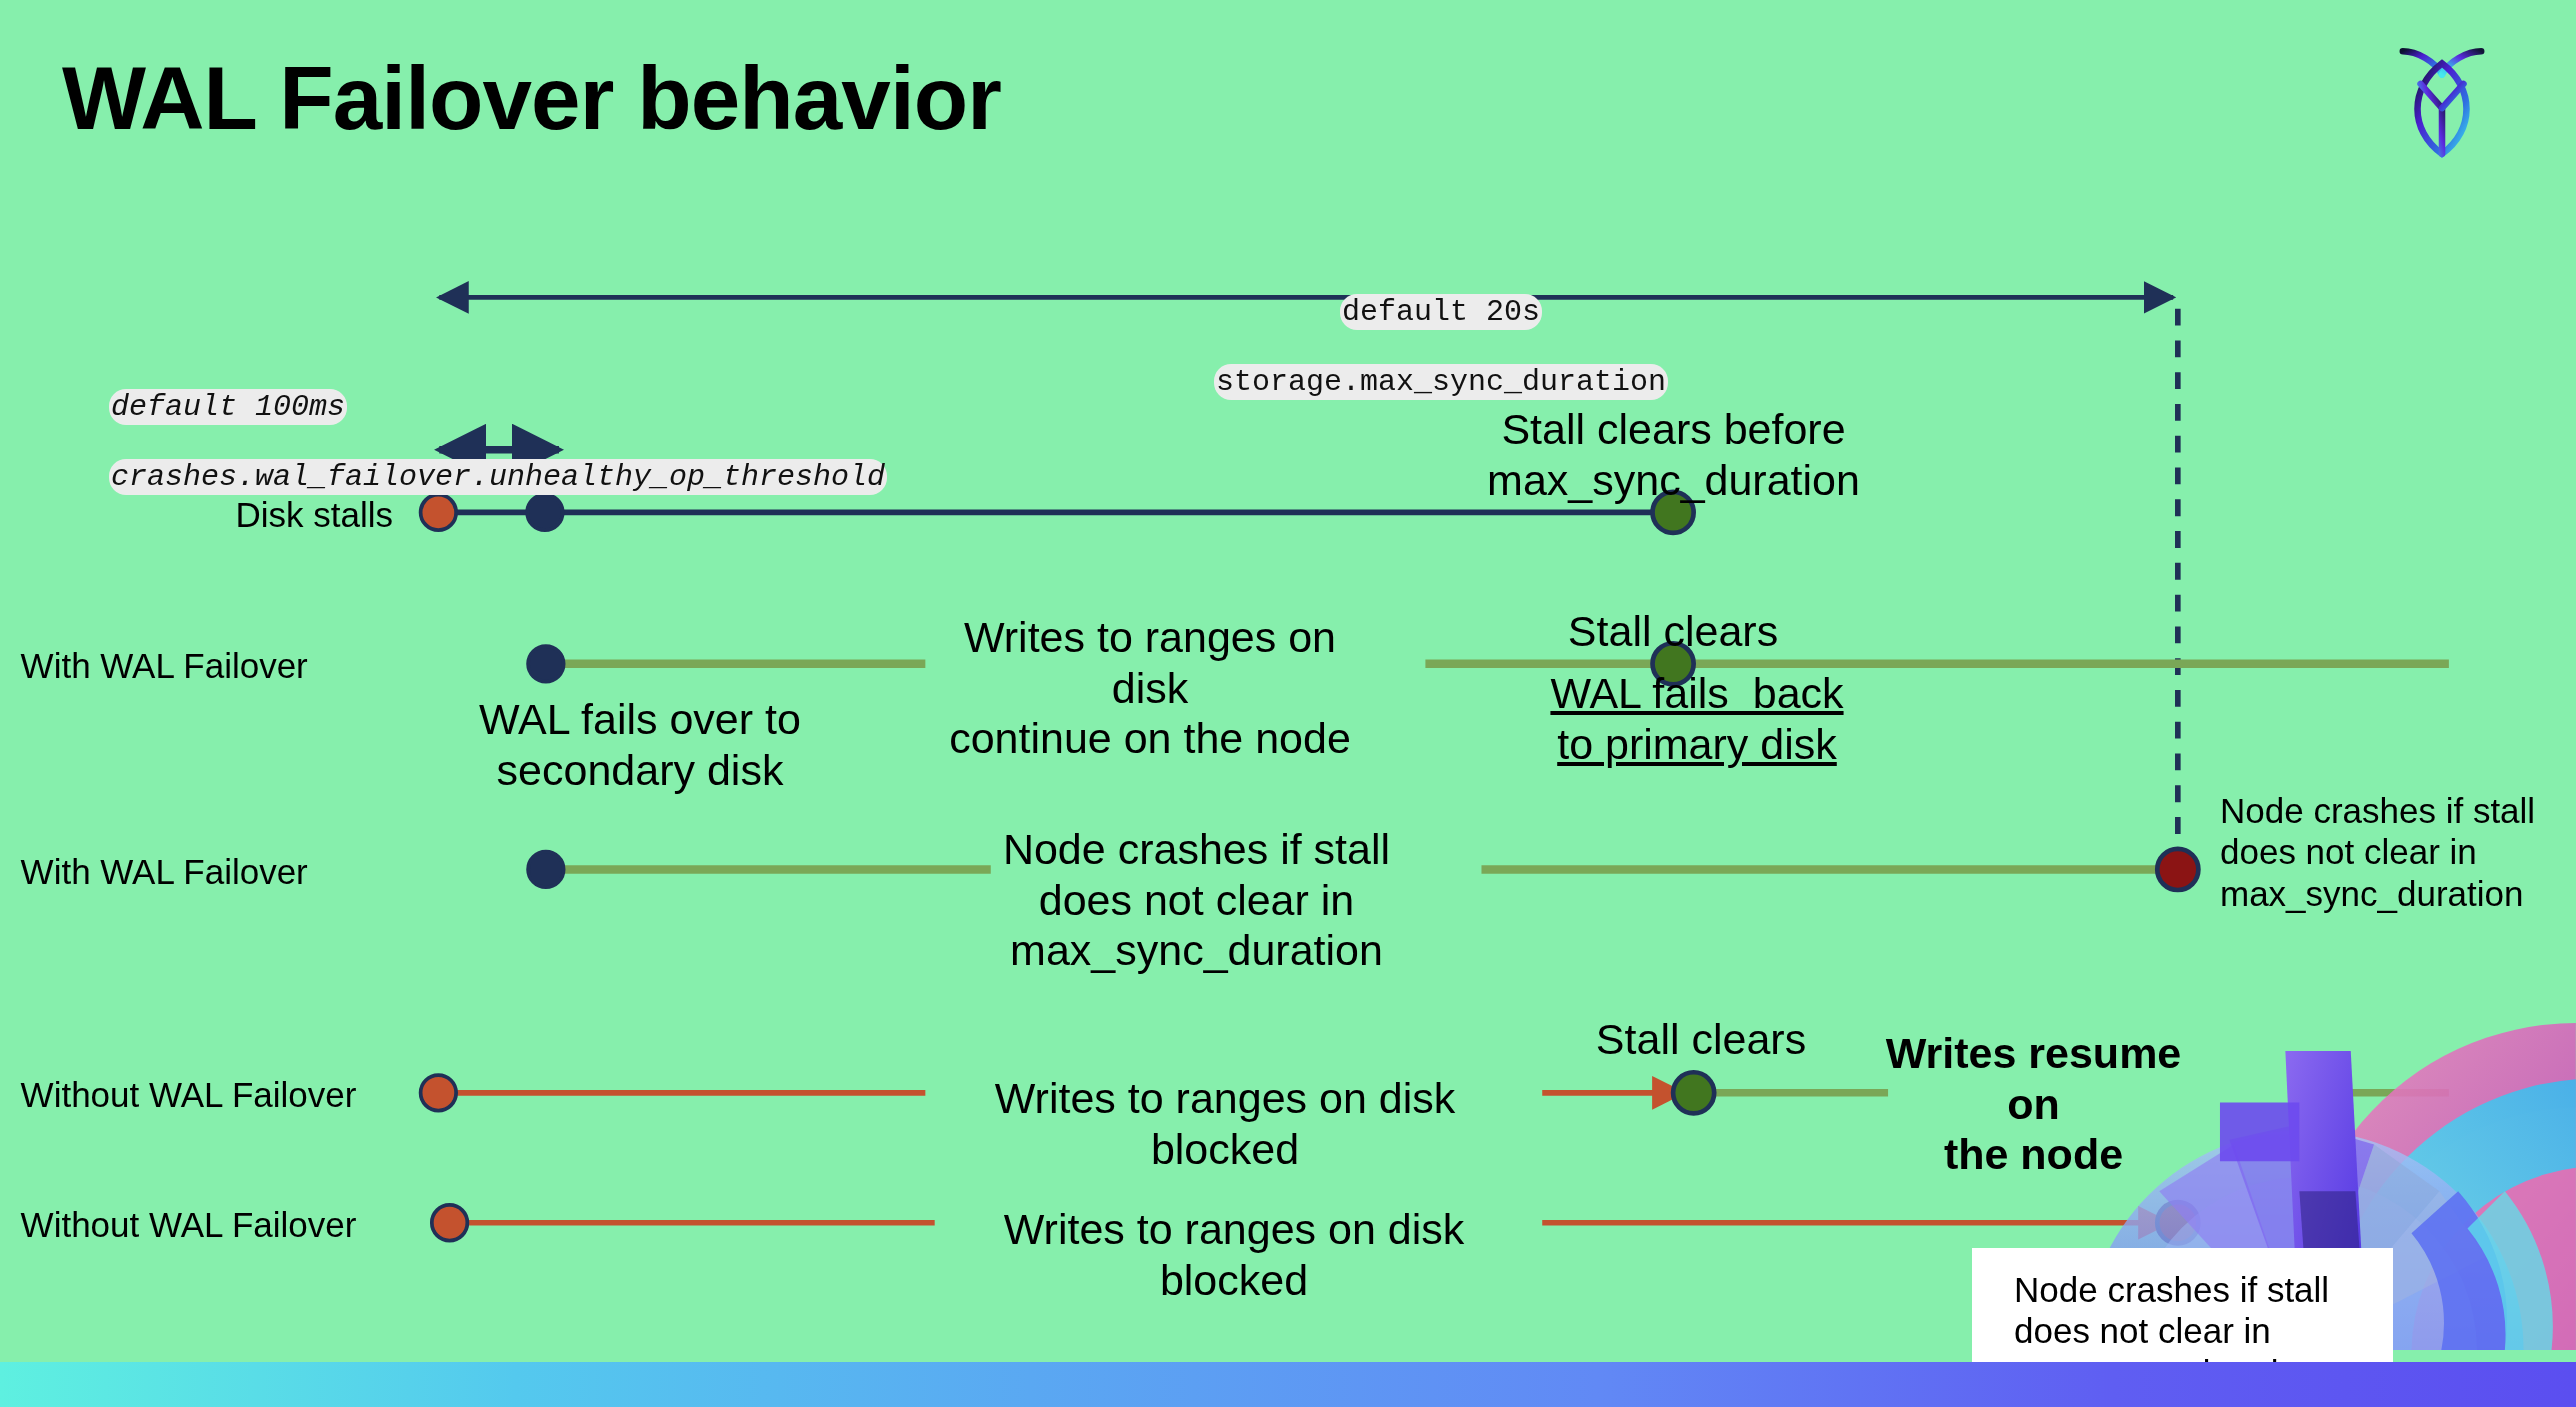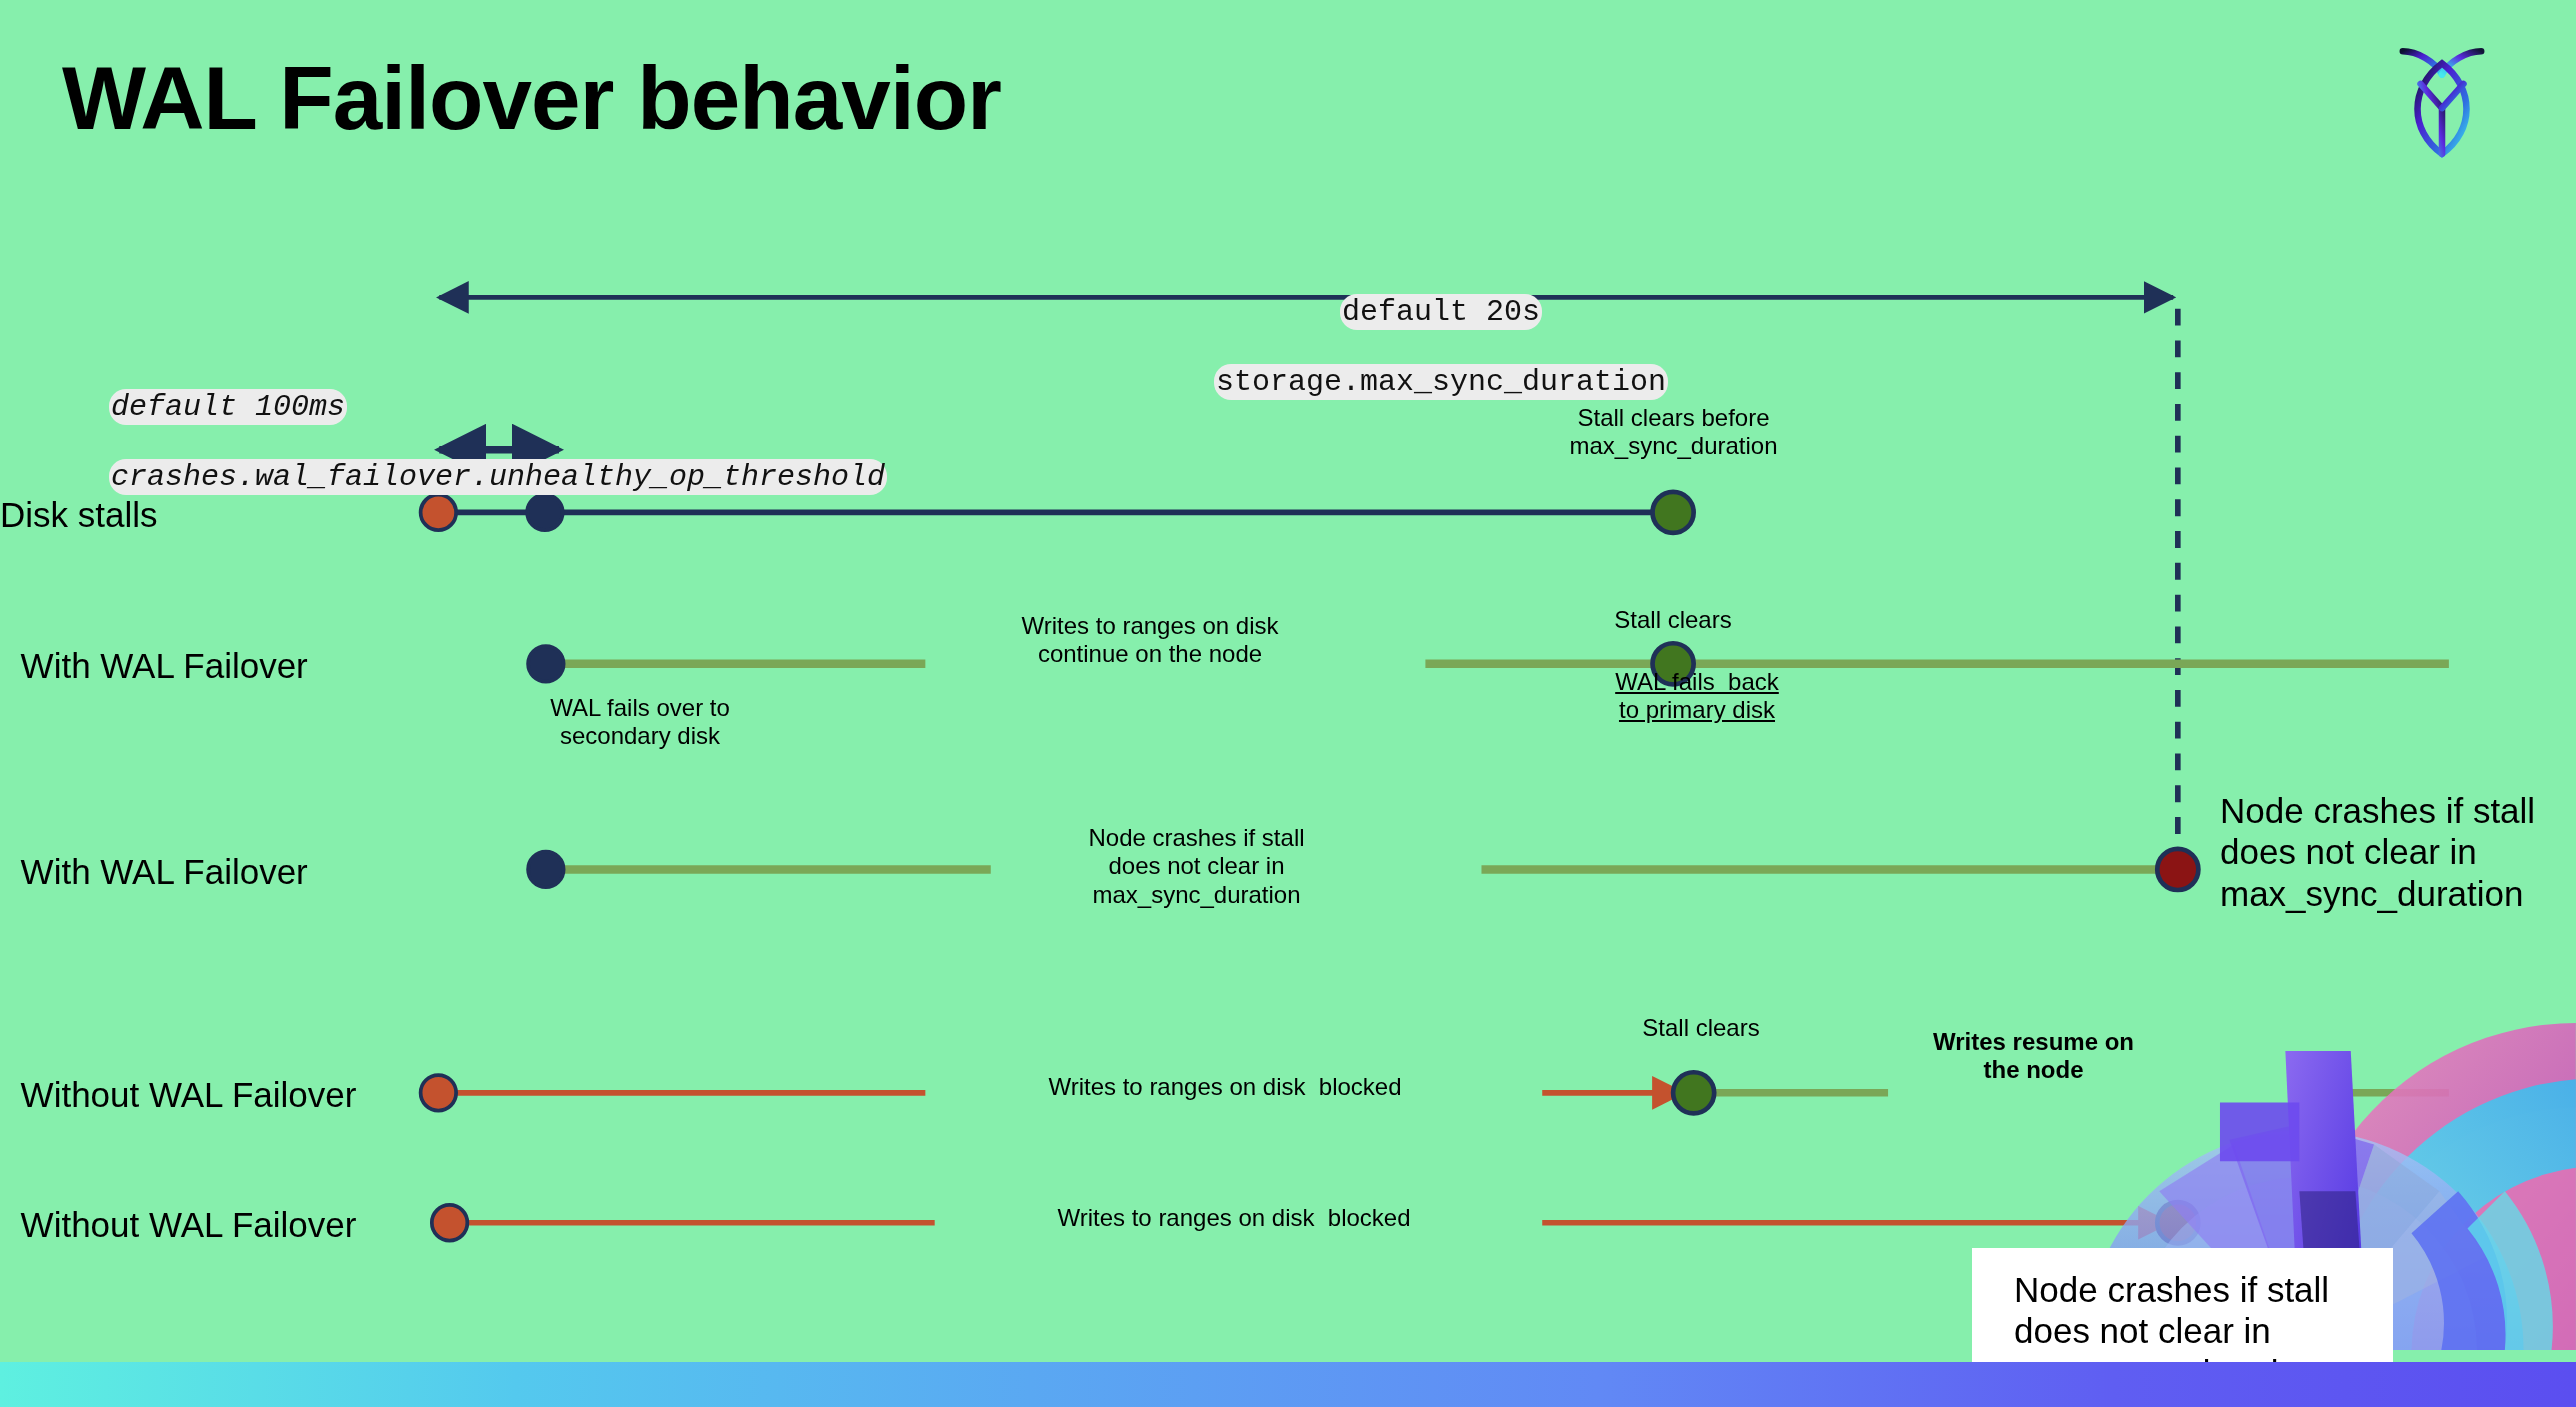--- a/index.html
+++ b/index.html
@@ -47,24 +47,24 @@
   
   .lbl {
     position: absolute;
     color: #000000;
     font-family: "Liberation Sans", sans-serif;
     line-height: 1.18;
   }
   .row-label {
     font-size: 35px;
     white-space: nowrap;
-    text-align: left;
+    text-align: right;
   }
   .annot {
-    font-size: 24px;
+    font-size: 43px;
     text-align: center;
     white-space: pre-wrap;
   }
   .annot-left {
     font-size: 35px;
     text-align: left;
     white-space: pre-wrap;
   }
   .mono {
     position: absolute;

